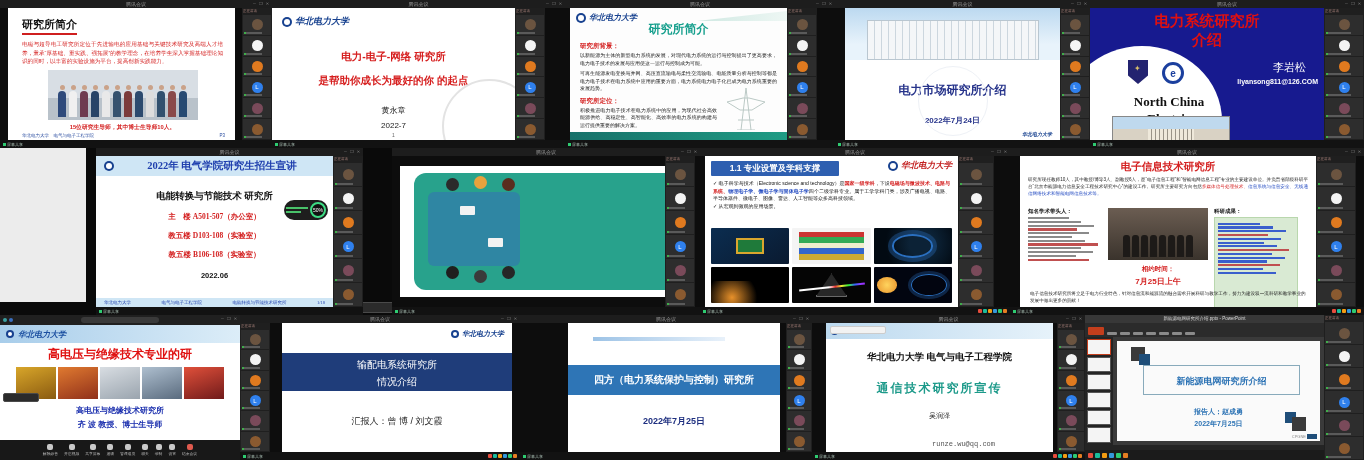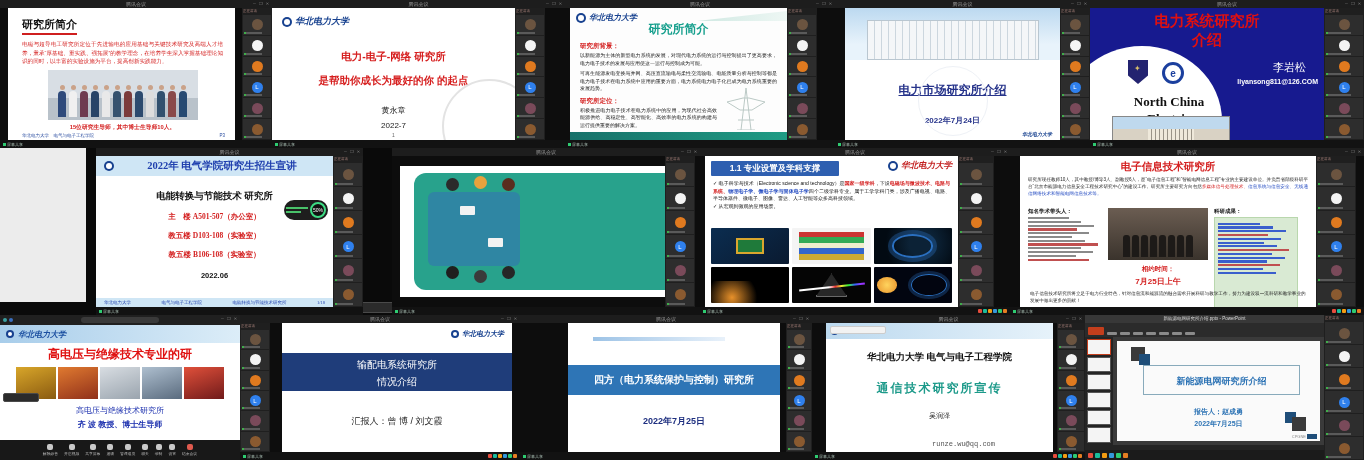--- a/index.html
+++ b/index.html
@@ -67,21 +67,21 @@
 #s3 .sec { color:#d42020; font-weight:bold; font-size:6.5px; margin:4px 10px 1px; }
 #s3 .p { color:#222; font-size:5px; line-height:1.5; margin:0 10px; text-align:justify; }
 #s3 .band { position:absolute; bottom:0; left:0; right:0; height:8px; background:linear-gradient(90deg,#17716a,#1f9b84); }
 #s3 svg.tower { position:absolute; right:14px; bottom:10px; opacity:.7; }
 
 
 #s4 .photo { height:52px; background:linear-gradient(#bcd9f0,#e8f3fb 70%); position:relative; }
 #s4 .bld { position:absolute; left:10%; right:10%; bottom:0; top:12px; background:
   repeating-linear-gradient(90deg,#f4f6f8 0 6px,#ccd6de 6px 7px),
   repeating-linear-gradient(#f4f6f8 0 4px,#ccd6de 4px 5px); border:1px solid #b9c6d0; }
-#s4 .t { text-align:center; color:#27348b; font-size:12px; font-weight:bold; margin-top:22px;text-decoration:underline; }
+#s4 .t { text-align:center; color:#27348b; font-size:12px; font-weight:bold; margin-top:22px; }
 #s4 .d { text-align:center; color:#27348b; font-size:8px; font-weight:bold; margin-top:16px; }
 #s4 .l { position:absolute; left:6px; bottom:3px; }
 #s4 .sch { position:absolute; right:8px; bottom:3px; color:#17418f; font-size:5px; }
 #s4 .wm { position:absolute; left:50%; top:58px; width:70px; height:70px; margin-left:-35px;
   border:1px solid #eef1f6; border-radius:50%; }
 
 
 #s5 { background:#171a8f; }
 #s5 .t { text-align:center; color:#e01010; font-weight:bold; font-size:15px; line-height:1.25; margin-top:4px; }
 #s5 .circ { position:absolute; left:-28px; top:38px; width:160px; height:150px; background:#fff; border-radius:50%; }
@@ -180,21 +180,21 @@
 #w10 .titlebar { height:10px; background:#202020; }
 #w10 .pill { position:absolute; left:50%; top:2px; width:78px; height:6px; margin-left:-39px;
   background:#3a3a3a; border-radius:3px; }
 #w10 .dots { position:absolute; left:3px; top:3px; display:flex; gap:2px; }
 #w10 .dots span { width:4px; height:4px; border-radius:50%; }
 #s10 .banner { height:18px; background:linear-gradient(90deg,#a8cdea,#dcedf8); display:flex; align-items:center; padding:0 6px; gap:4px; }
 #s10 .banner .script { color:#1b4fa0; font-size:8px; }
 #s10 .t { text-align:center; color:#e01212; font-weight:bold; font-size:12px; line-height:1.25; margin-top:4px; }
 #s10 .strip { display:flex; justify-content:center; gap:2px; margin-top:5px; }
 #s10 .strip div { width:40px; height:32px; }
-#s10 .inst { text-align:center; color:#1b2fae; font-weight:normal; font-size:8px; margin-top:6px; }
+#s10 .inst { text-align:center; color:#1b2fae; font-weight:bold; font-size:8px; margin-top:6px; }
 #s10 .prof { text-align:center; color:#1b2fae; font-weight:bold; font-size:8px; margin-top:3px; }
 #s10 .note { position:absolute; left:3px; top:68px; width:36px; height:9px; background:#2b2b2b;
   border:1px solid #4a4a4a; border-radius:2px; }
 .mtoolbar { flex:0 0 auto; height:20px; background:#181818; display:flex; align-items:center;
   justify-content:center; gap:6px; padding:0 4px; }
 .tbi { display:flex; flex-direction:column; align-items:center; gap:1px; }
 .tbic { width:6px; height:6px; border-radius:2px; background:#c9c9c9; }
 .tbl { font-size:3.8px; color:#b5b5b5; white-space:nowrap; }
 
 

